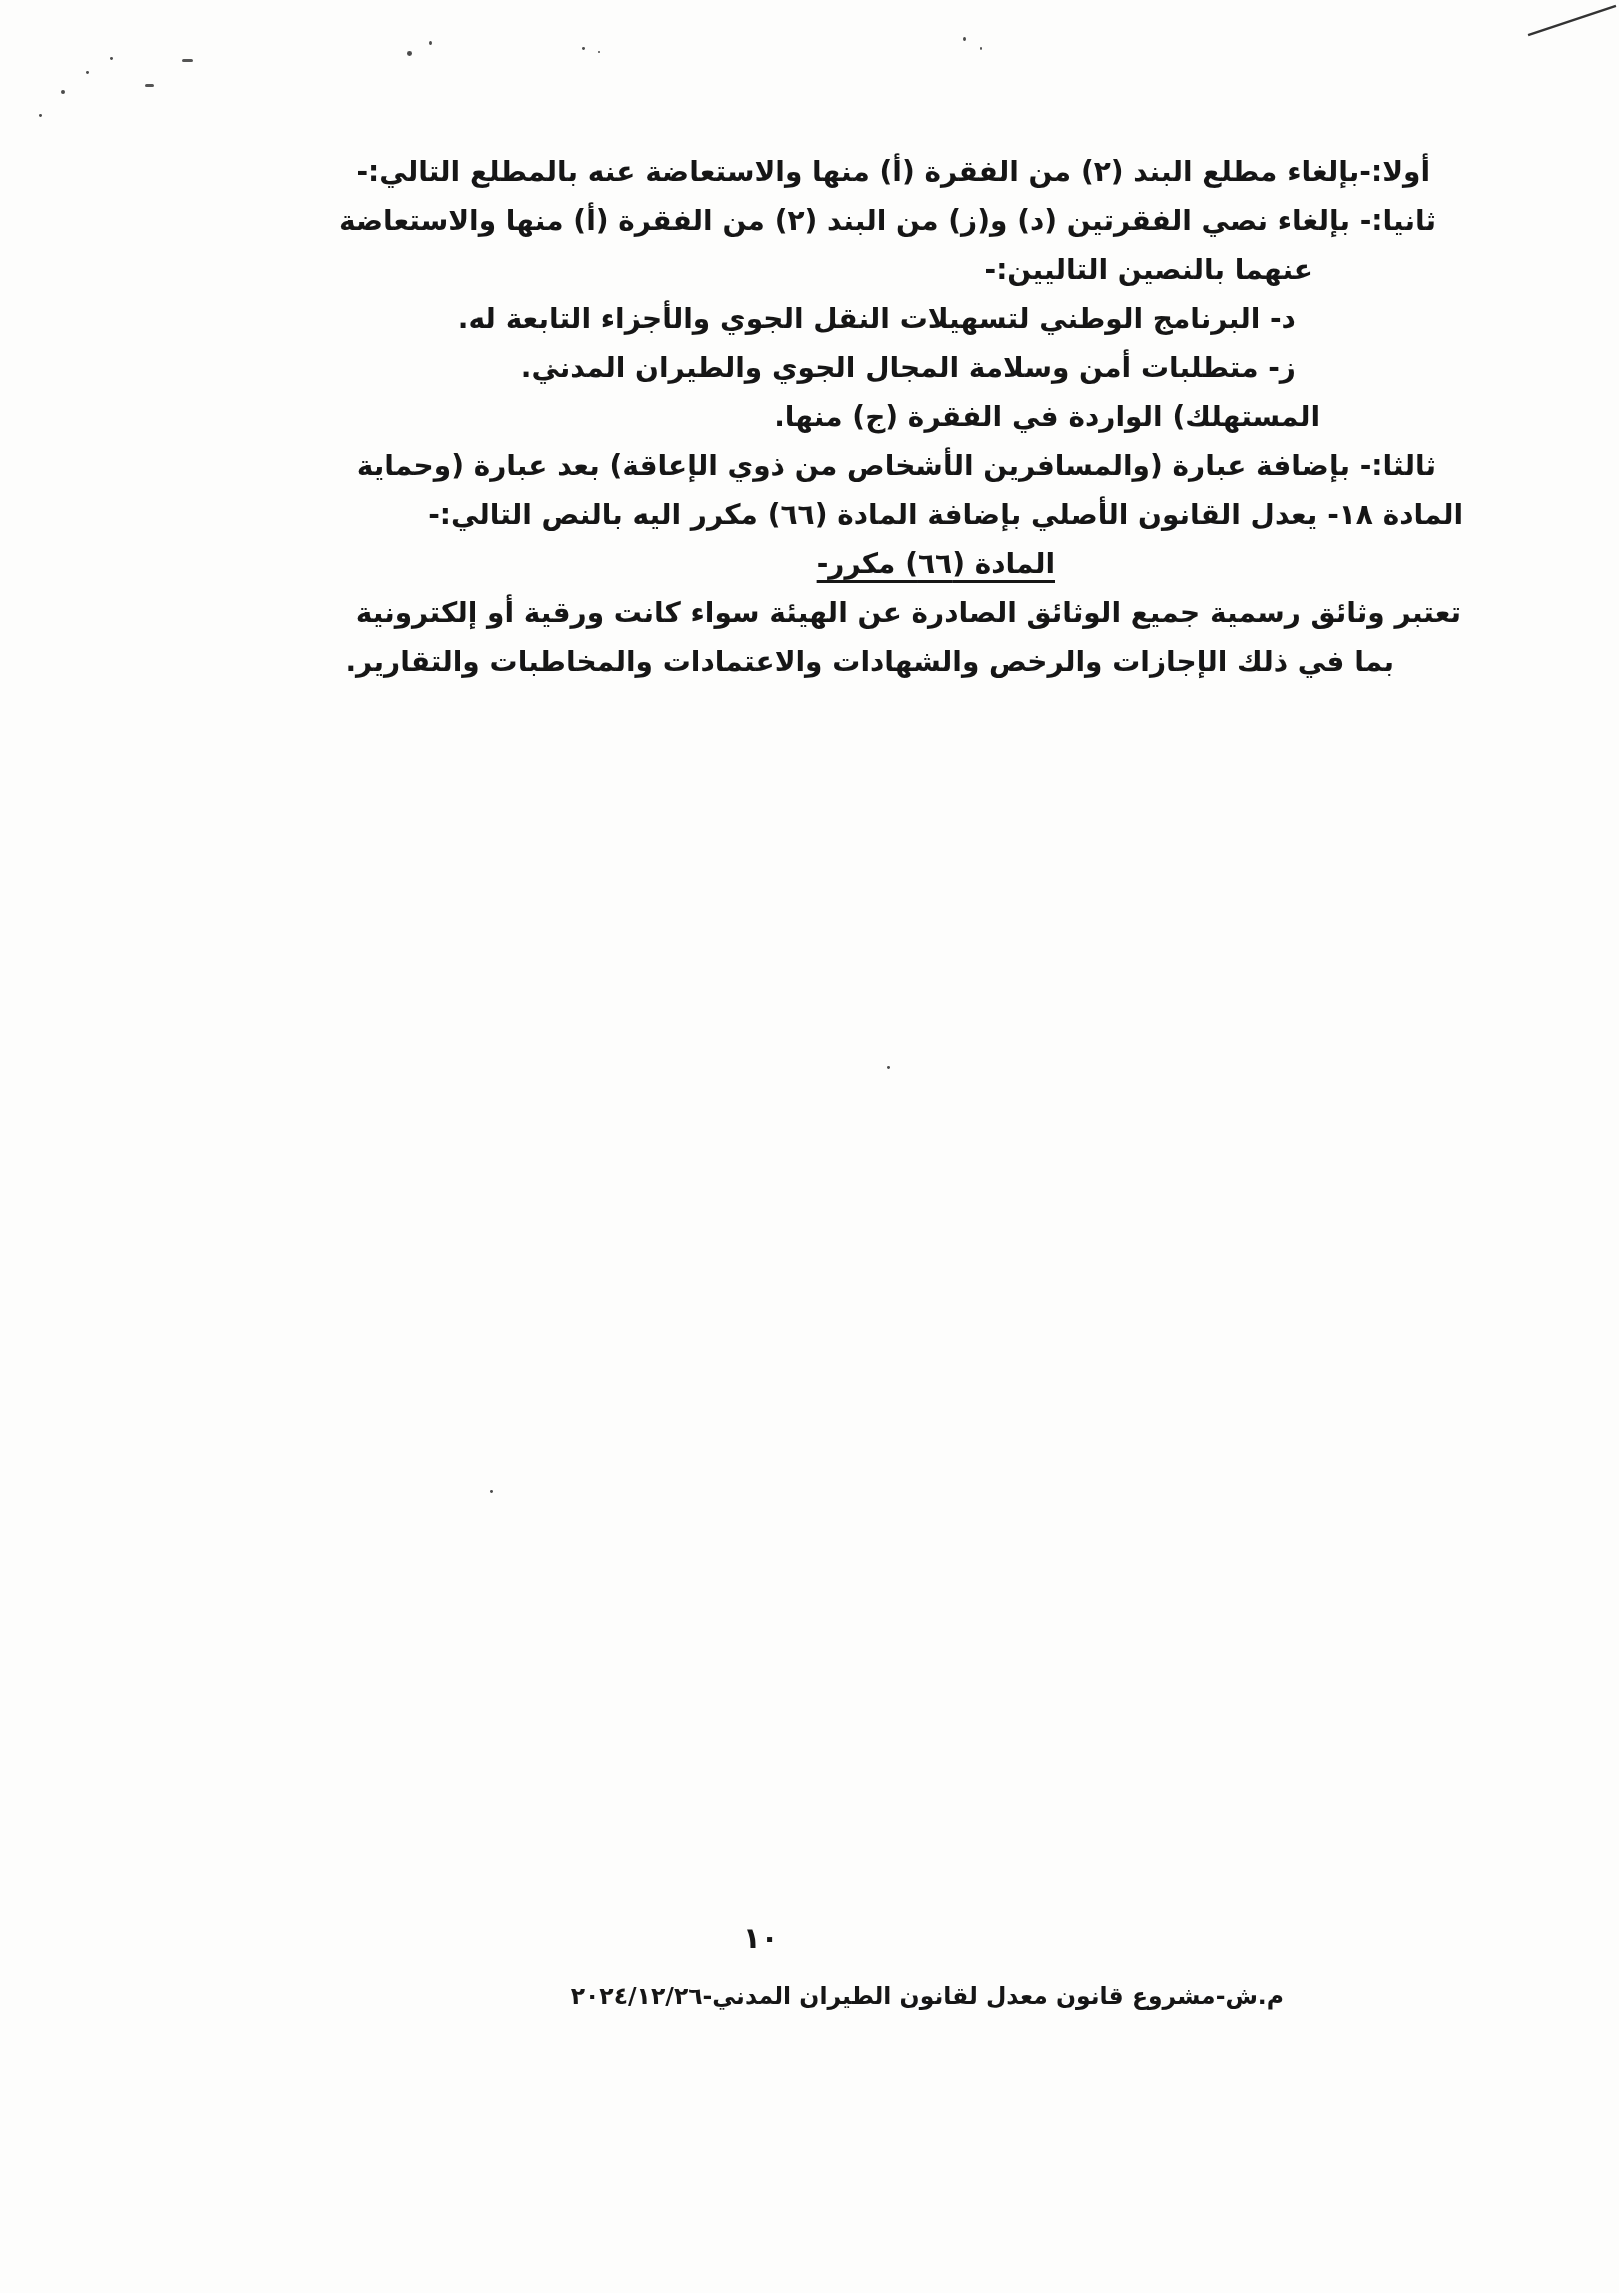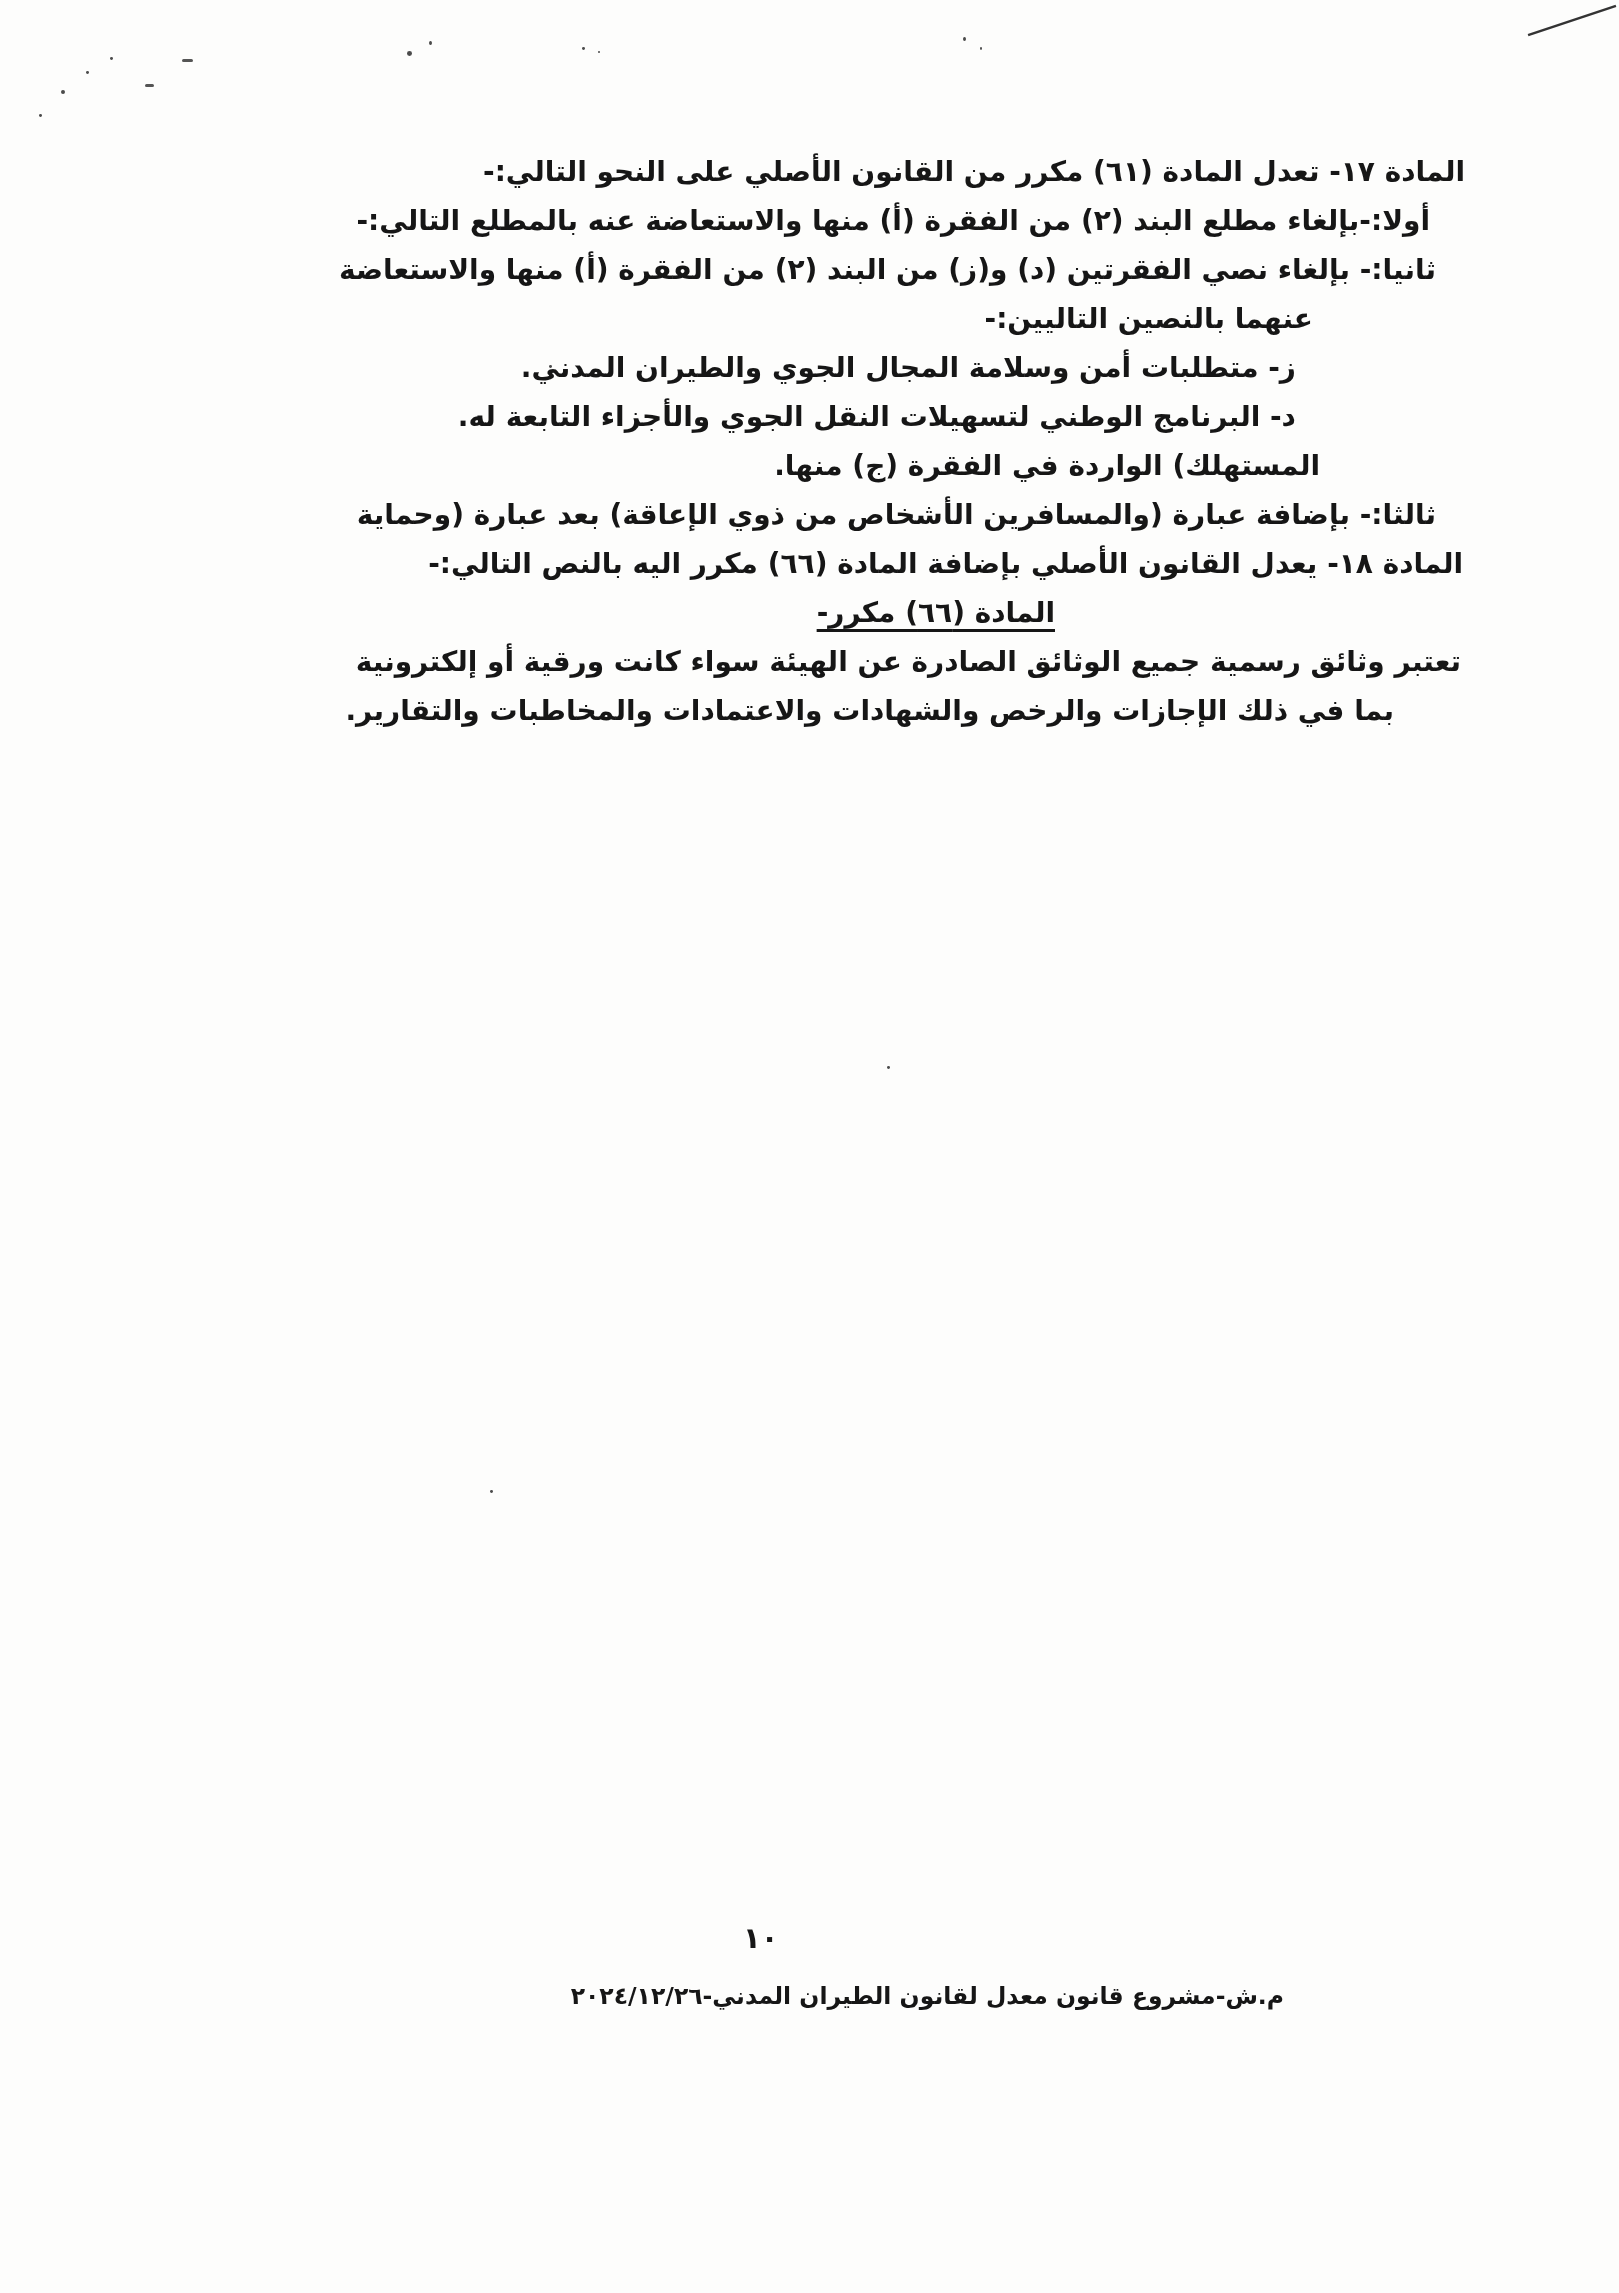--- a/index.html
+++ b/index.html
@@ -73,26 +73,25 @@
   <div class="sp" style="left:429px; top:41px; width:2.9px; height:3.9px;"></div>
   <div class="sp" style="left:582px; top:47px; width:2.9px; height:2.9px;"></div>
   <div class="sp" style="left:598px; top:51px; width:2px; height:2px;"></div>
   <div class="sp" style="left:963px; top:37px; width:2.9px; height:3.9px;"></div>
   <div class="sp" style="left:980px; top:47px; width:2px; height:2.9px;"></div>
   <div class="sp" style="left:549px; top:365px; width:2.9px; height:2.9px;"></div>
   <div class="sp" style="left:887px; top:1066px; width:2.9px; height:2.9px;"></div>
   <div class="sp" style="left:490px; top:1490px; width:2.9px; height:2.9px;"></div>
 
   <div class="content">
-    <div class="line" style="padding-right:0px">المادة ١٧- تعدل المادة (٦١) مكرر من القانون الأصلي على النحو التالي:-</div>
     <div class="line" style="padding-right:35px">أولا:-بإلغاء مطلع البند (٢) من الفقرة (أ) منها والاستعاضة عنه بالمطلع التالي:-</div>
     <div class="line" style="padding-right:29px">ثانيا:- بإلغاء نصي الفقرتين (د) و(ز) من البند (٢) من الفقرة (أ) منها والاستعاضة</div>
     <div class="line" style="padding-right:152px">عنهما بالنصين التاليين:-</div>
+    <div class="line" style="padding-right:169px">د- البرنامج الوطني لتسهيلات النقل الجوي والأجزاء التابعة له.</div>
     <div class="line" style="padding-right:169px">ز- متطلبات أمن وسلامة المجال الجوي والطيران المدني.</div>
-    <div class="line" style="padding-right:169px">د- البرنامج الوطني لتسهيلات النقل الجوي والأجزاء التابعة له.</div>
     <div class="line" style="padding-right:145px">المستهلك) الواردة في الفقرة (ج) منها.</div>
     <div class="line" style="padding-right:29px">ثالثا:- بإضافة عبارة (والمسافرين الأشخاص من ذوي الإعاقة) بعد عبارة (وحماية</div>
     <div class="line" style="padding-right:2px">المادة ١٨- يعدل القانون الأصلي بإضافة المادة (٦٦) مكرر اليه بالنص التالي:-</div>
     <div class="line underline" style="padding-right:410px">المادة (٦٦) مكرر-</div>
     <div class="line" style="padding-right:3.9px">تعتبر وثائق رسمية جميع الوثائق الصادرة عن الهيئة سواء كانت ورقية أو إلكترونية</div>
     <div class="line" style="padding-right:71px">بما في ذلك الإجازات والرخص والشهادات والاعتمادات والمخاطبات والتقارير.</div>
   </div>
 
   <div class="page-number">١٠</div>
   <div class="footer-note">م.ش-مشروع قانون معدل لقانون الطيران المدني-٢٠٢٤/١٢/٢٦</div>

